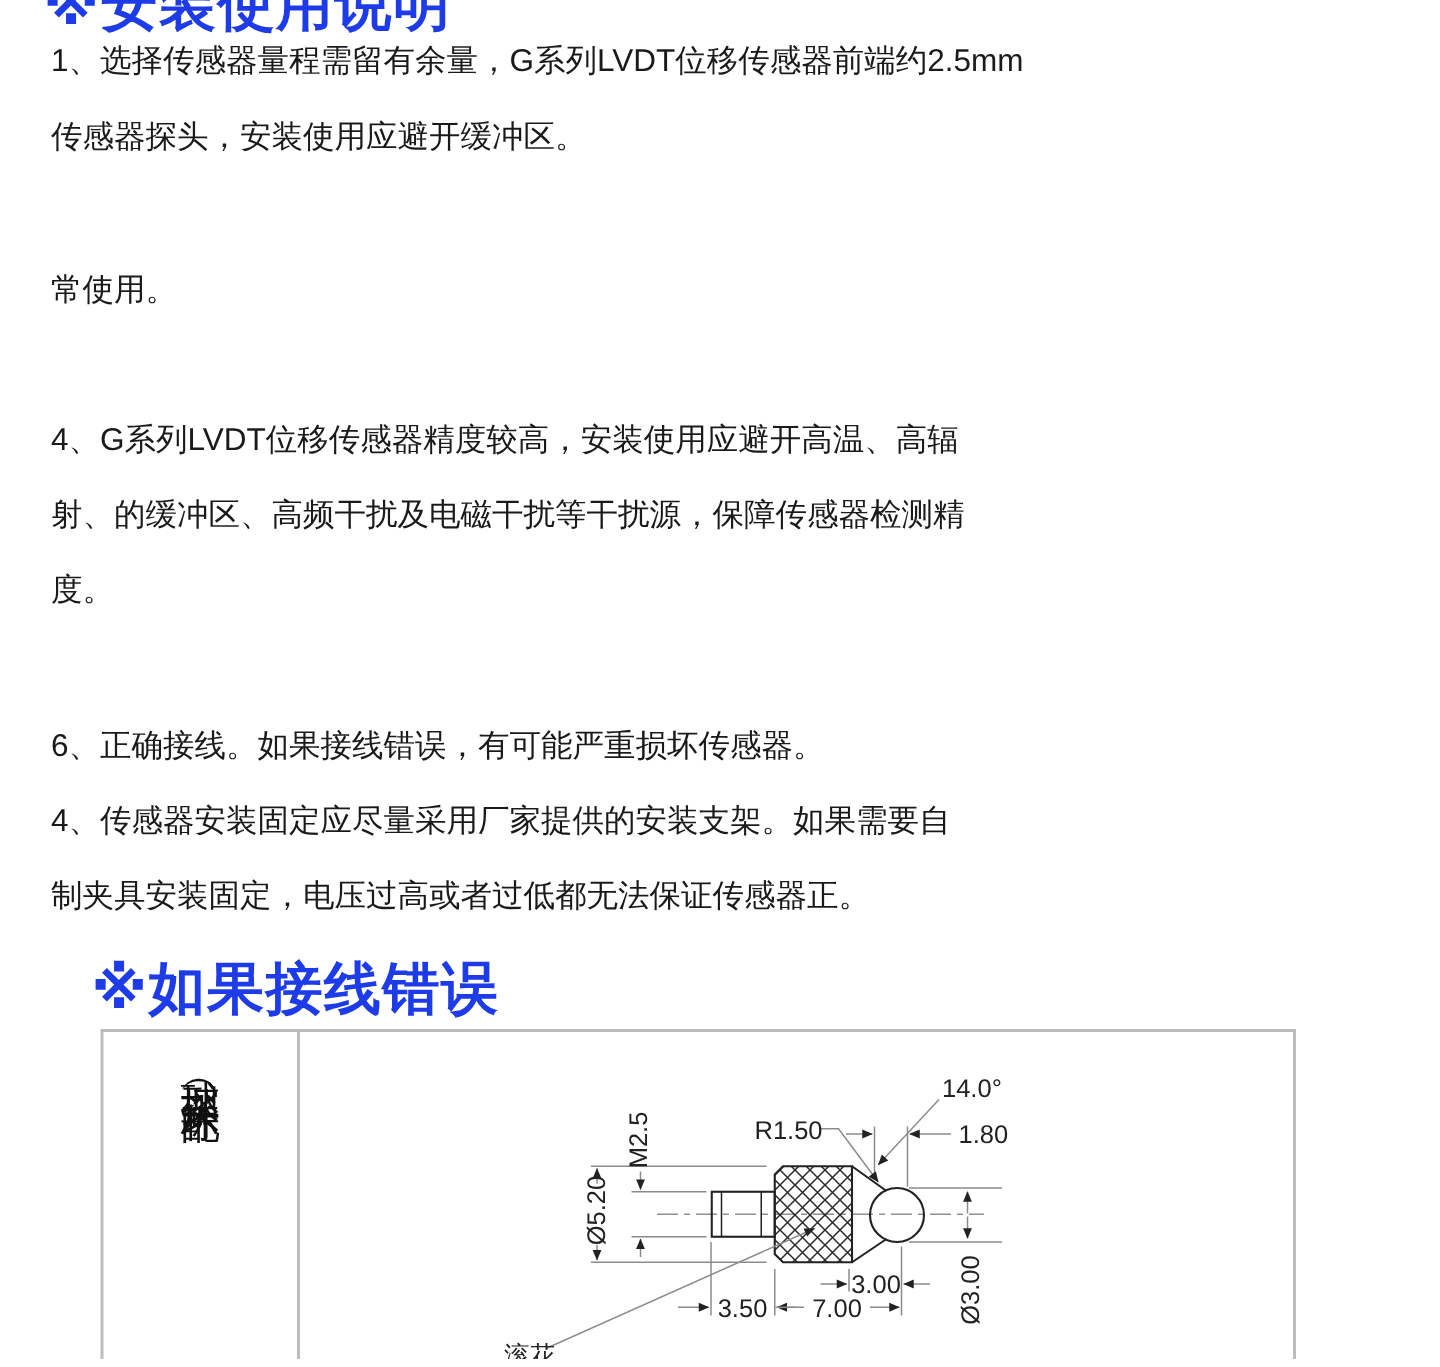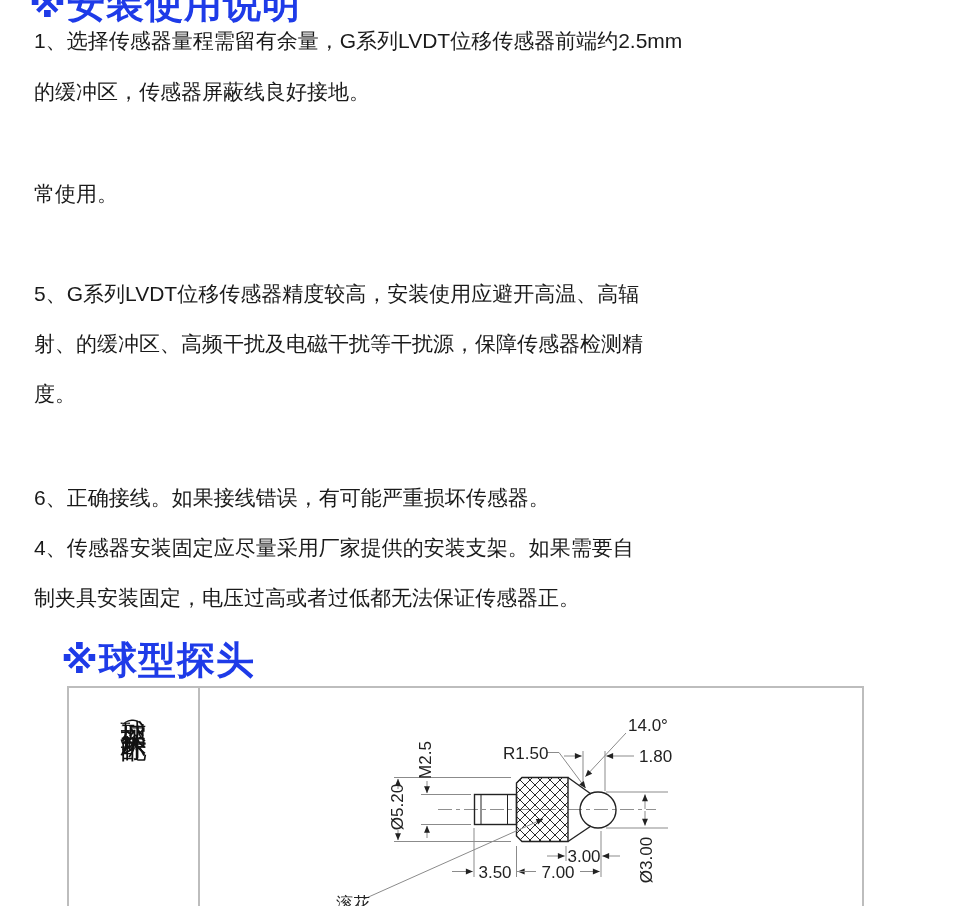--- a/index.html
+++ b/index.html
@@ -67,30 +67,30 @@
   }
 </style>
 </head>
 <body>
 
 <div class="page">
 
   <div class="h-blue heading-install">※安装使用说明</div>
 
   <div class="instr-line" style="top:30px">1、选择传感器量程需留有余量，G系列LVDT位移传感器前端约2.5mm</div>
-  <div class="instr-line" style="top:81px">的缓冲区，传感器屏蔽线良好接地。</div>
+  <div class="instr-line" style="top:81px">传感器探头，安装使用应避开缓冲区。</div>
   <div class="instr-line" style="top:183px">常使用。</div>
-  <div class="instr-line" style="top:283px">5、G系列LVDT位移传感器精度较高，安装使用应避开高温、高辐</div>
+  <div class="instr-line" style="top:283px">4、G系列LVDT位移传感器精度较高，安装使用应避开高温、高辐</div>
   <div class="instr-line" style="top:333px">射、的缓冲区、高频干扰及电磁干扰等干扰源，保障传感器检测精</div>
   <div class="instr-line" style="top:383px">度。</div>
   <div class="instr-line" style="top:487px">6、正确接线。如果接线错误，有可能严重损坏传感器。</div>
   <div class="instr-line" style="top:537px">4、传感器安装固定应尽量采用厂家提供的安装支架。如果需要自</div>
   <div class="instr-line" style="top:587px">制夹具安装固定，电压过高或者过低都无法保证传感器正。</div>
 
-  <div class="h-blue heading-probe">※球型探头</div>
+  <div class="h-blue heading-probe">※如果接线错误</div>
 
   <div class="probe-table">
     <div class="probe-label-cell">
       <div class="vlabel">球型探头（标配</div>
     </div>
   </div>
 
   <svg class="drawing-svg" width="656" height="225" viewBox="210 686 656 225" xmlns="http://www.w3.org/2000/svg">
     <defs>
       <marker id="arr" viewBox="0 0 10 10" refX="9.5" refY="5" markerWidth="11" markerHeight="7" orient="auto">

